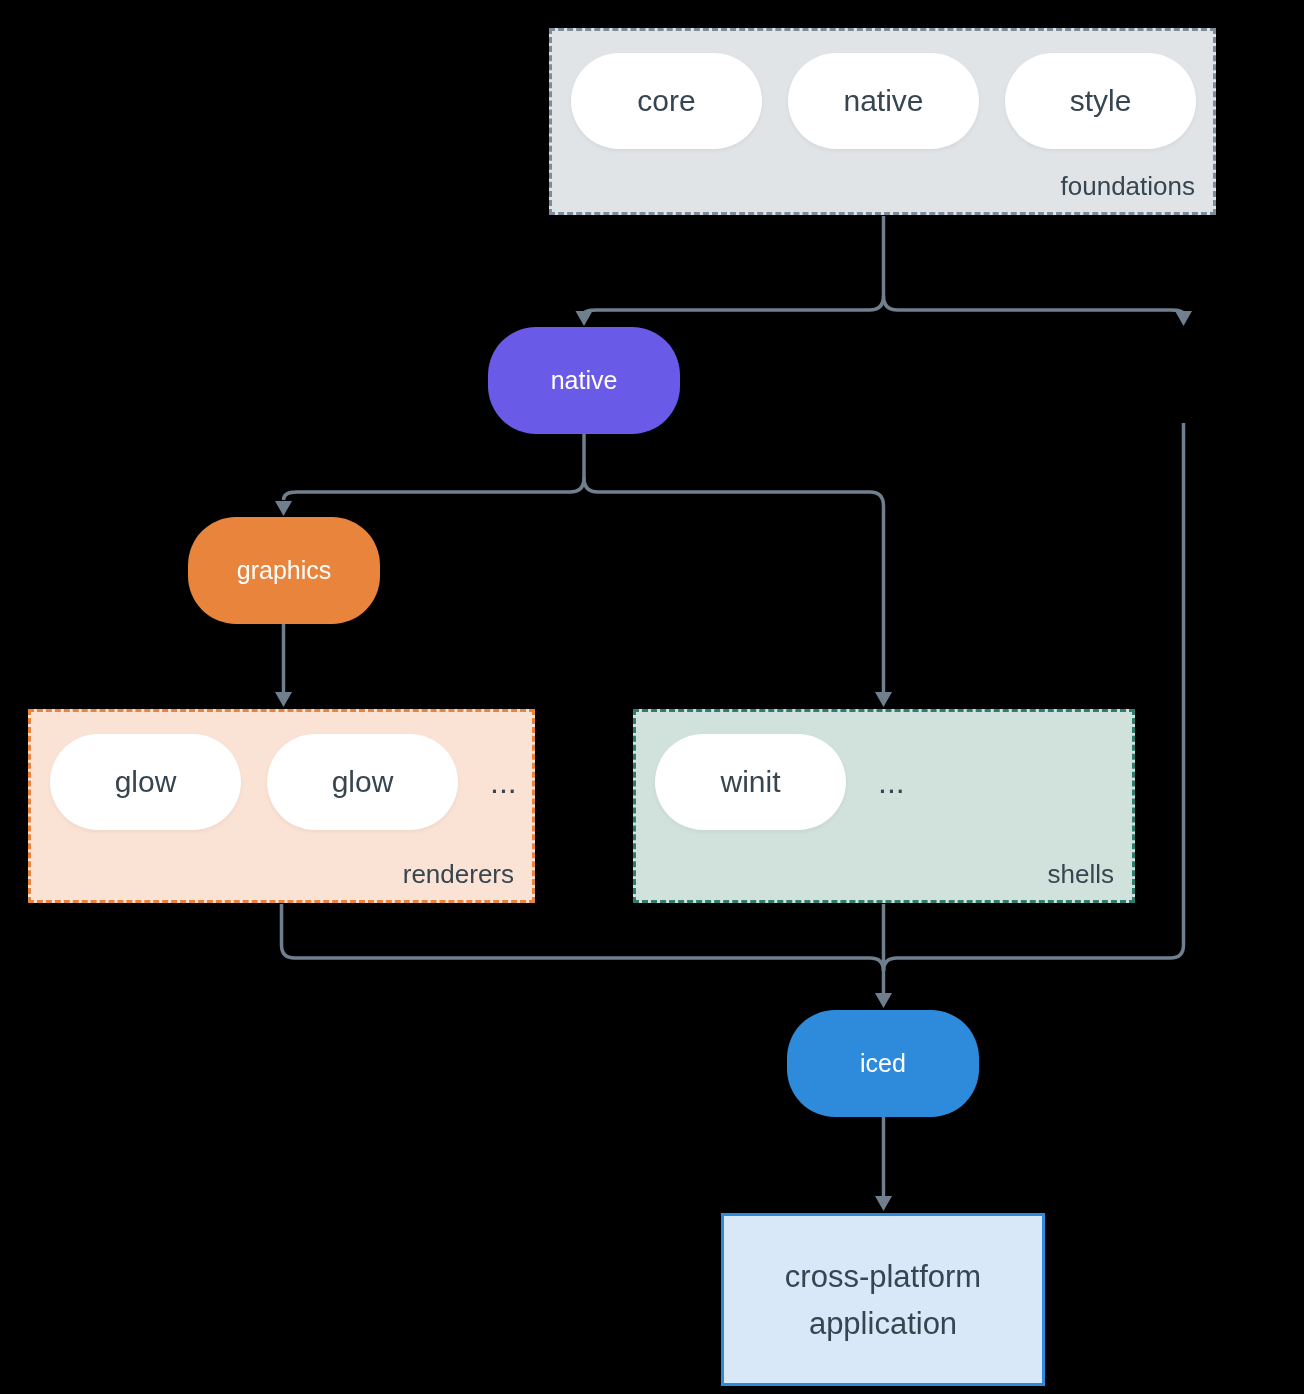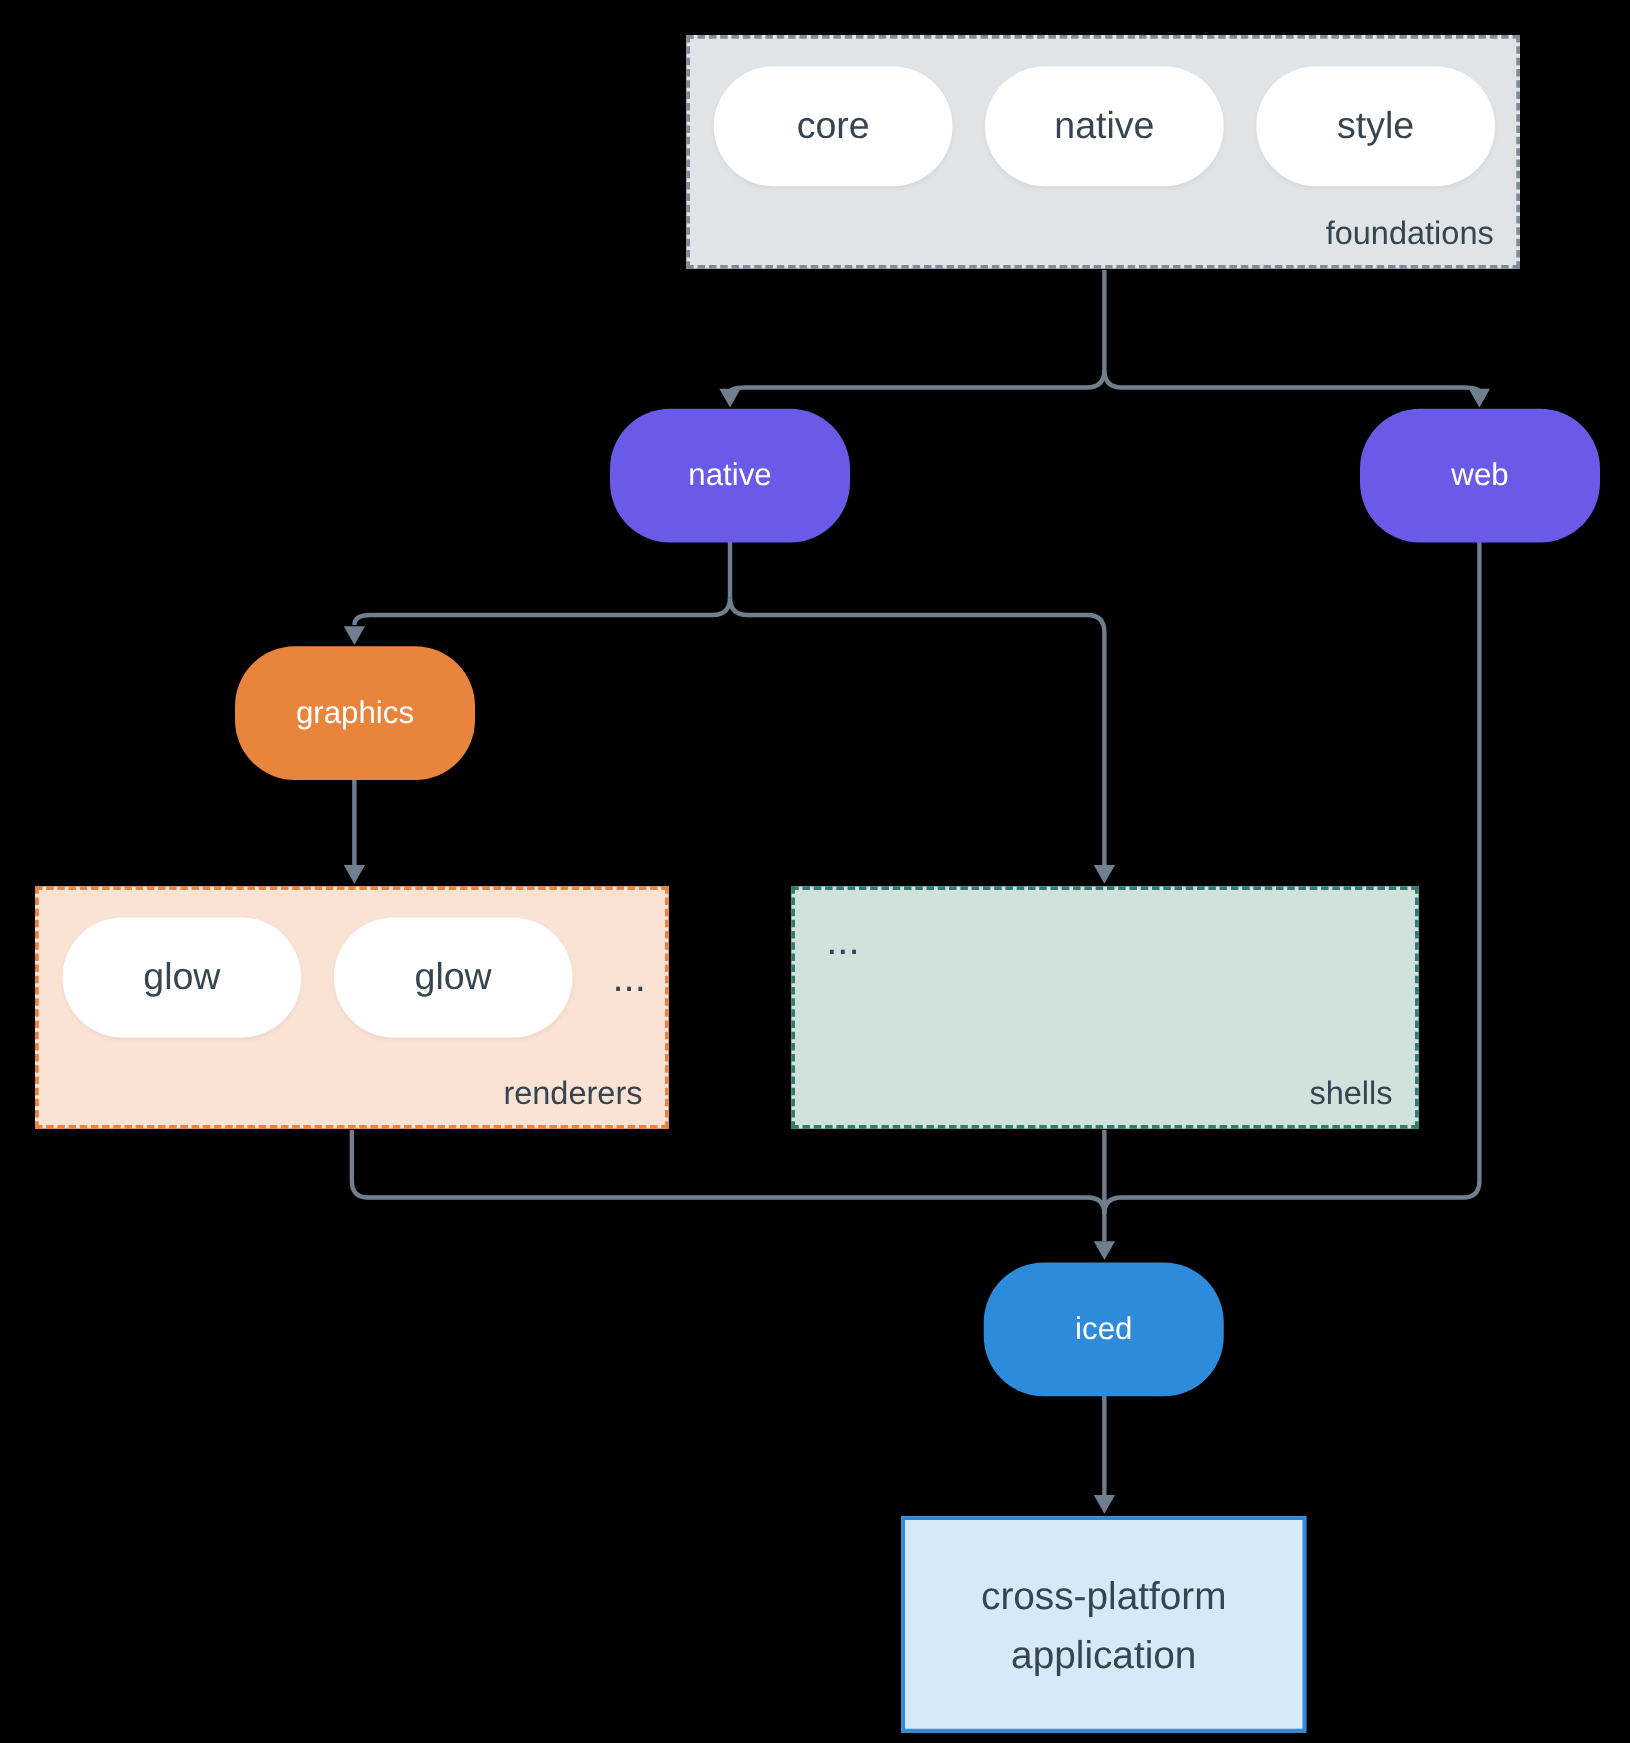--- a/index.html
+++ b/index.html
@@ -145,35 +145,35 @@
   <div class="group group-foundations">
     <div class="pill-row">
       <div class="pill">core</div>
       <div class="pill">native</div>
       <div class="pill">style</div>
     </div>
     <div class="corner-label">foundations</div>
   </div>
 
   <div class="node-pill node-native">native</div>
-  <div class="node-pill node-web">web</div>
 
   <div class="node-pill node-graphics">graphics</div>
 
   <div class="group group-renderers">
     <div class="pill-row">
       <div class="pill">glow</div>
       <div class="pill">glow</div>
       <div class="ellipsis">...</div>
     </div>
     <div class="corner-label">renderers</div>
   </div>
 
   <div class="group group-shells">
     <div class="pill-row">
+      <div class="pill">winit</div>
       <div class="ellipsis">...</div>
     </div>
     <div class="corner-label">shells</div>
   </div>
 
   <div class="node-pill node-iced">iced</div>
 
   <div class="app-box">
     <div>cross-platform</div>
     <div>application</div>

